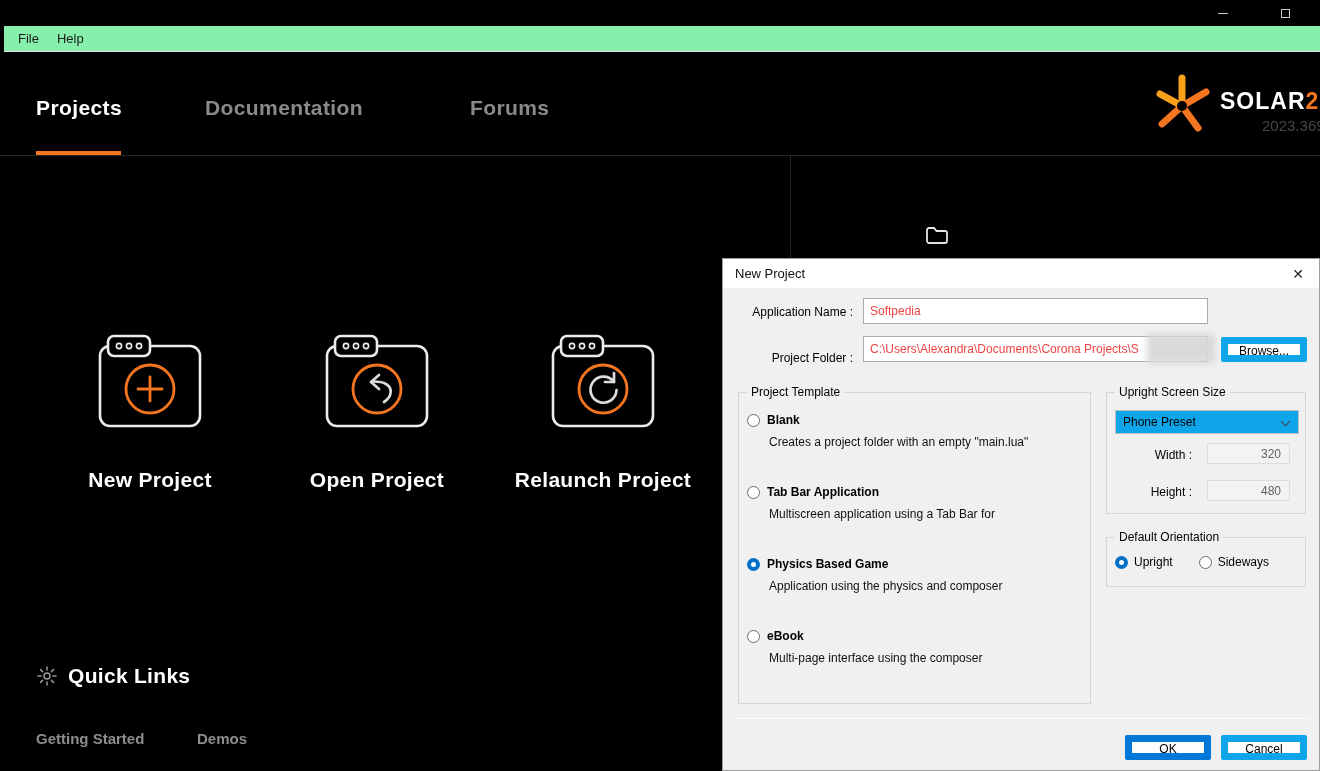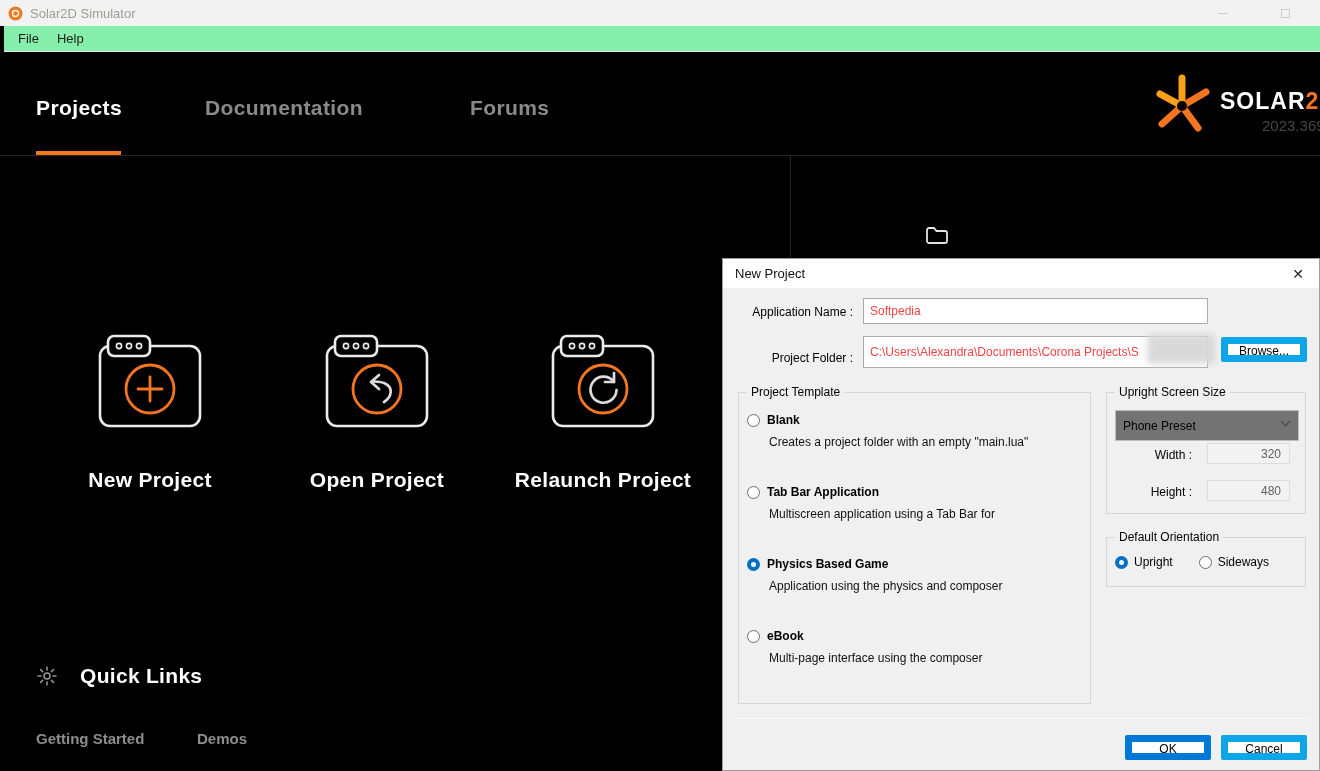--- a/index.html
+++ b/index.html
@@ -37,83 +37,76 @@
   
   .card { position:absolute; top:332px; width:190px; display:flex; flex-direction:column; align-items:center; gap:36px; cursor:pointer; }
   .card-new { left:55px; }
   .card-open { left:282px; }
   .card-relaunch { left:508px; }
   .card-label { font-size:21px; font-weight:600; letter-spacing:.3px; color:#fff; white-space:nowrap; }
 
   
   .recent { position:absolute; left:855px; top:226px; display:flex; align-items:center; gap:10px;flex-direction:column; }
   .recent-title { font-size:21px; font-weight:600; letter-spacing:.3px; color:#fff; }
-  .quicklinks { position:absolute; left:36px; top:664px; display:flex; align-items:center; gap:22px; }
+  .quicklinks { position:absolute; left:36px; top:664px; display:flex; align-items:center; gap:10px; }
   .ql-title { font-size:21px; font-weight:600; letter-spacing:.3px; color:#fff; }
   .ql-link { position:absolute; top:730px; font-size:15px; font-weight:700; color:#8d8d8d; cursor:pointer; }
   .link-getting-started { left:36px; }
   .link-demos { left:197px; }
 
   
   .dialog { position:absolute; left:722px; top:258px; width:598px; height:513px; background:#f0f0f0; border:1px solid #9e9e9e; box-shadow:0 10px 28px rgba(0,0,0,.55); z-index:10; font-size:12px; color:#000; }
   .dlg-titlebar { position:absolute; top:0; left:0; right:0; height:29px; background:#fff; display:flex; align-items:center; padding:0 12px; }
   .dlg-title { font-size:13px; color:#111; }
   .dlg-close { position:absolute; right:0; top:0; width:42px; height:29px; display:flex; align-items:center; justify-content:center; font-size:14px; color:#222; cursor:pointer; }
 
   .dlg-label { position:absolute; left:0; width:130px; text-align:right; font-size:12px; }
   .lbl-appname { top:46px; }
   .lbl-folder { top:92px; }
   .inp { position:absolute; background:#fff; border:1px solid #ababab; font-family:inherit; font-size:12px; padding:0 6px; color:#ef4444; }
   .inp-appname { left:140px; top:39px; width:345px; height:26px; }
-  .inp-folder { left:140px; top:77px; width:345px; height:32px; }
+  .inp-folder { left:140px; top:77px; width:345px; height:26px; }
   .redaction { position:absolute; left:424px; top:75px; width:68px; height:30px; background:#d8d8d8; filter:blur(3px); opacity:.95; z-index:3; }
   .btn { position:absolute; background:#fdfdfd; border:7px solid #0ea5e9; border-radius:2px; font-family:inherit; font-size:12px; color:#000; cursor:pointer; }
   .btn-browse { left:498px; top:78px; width:86px; height:25px; }
   .btn-ok { left:402px; top:476px; width:86px; height:25px; border-color:#0078d7; }
   .btn-cancel { left:498px; top:476px; width:86px; height:25px; }
 
   .group { position:absolute; border:1px solid #d6d6d6; }
   .grp-template { left:15px; top:133px; width:353px; height:312px; }
   .grp-screen { left:383px; top:133px; width:200px; height:122px; }
   .grp-orient { left:383px; top:278px; width:200px; height:50px; }
   .legend { position:absolute; top:-8px; left:8px; background:#f0f0f0; padding:0 4px; font-size:12px; white-space:nowrap; }
 
   .opt { position:absolute; left:8px; right:6px; cursor:pointer; }
   .opt-0 { top:20px; } .opt-1 { top:92px; } .opt-2 { top:164px; } .opt-3 { top:236px; }
   .opt-row { display:flex; align-items:center; gap:7px; }
   .radio { width:13px; height:13px; border-radius:50%; border:1px solid #6d6d6d; background:#fff; flex:none; }
   .radio.checked { border:4px solid #0070c9; }
   .opt-label { font-weight:700; font-size:12px; }
   .opt-desc { margin:8px 0 0 22px; font-size:12px; color:#111; }
 
-  .sel { position:absolute; left:8px; top:17px; width:184px; height:31px; background:#737373; border:1px solid #bdbdbd; display:flex; align-items:center; padding:0 22px 0 7px; cursor:pointer; }
+  .sel { position:absolute; left:8px; top:17px; width:184px; height:24px; background:#0ea5e9; border:1px solid #bdbdbd; display:flex; align-items:center; padding:0 22px 0 7px; cursor:pointer; }
   .chev { position:absolute; right:9px; top:7px; width:7px; height:7px; border-right:1.5px solid #444; border-bottom:1.5px solid #444; transform:rotate(45deg); }
   .dim-label { position:absolute; left:8px; width:77px; text-align:right; font-size:12px; }
   .dim-label-w { top:55px; } .dim-label-h { top:92px; }
   .dim-box { position:absolute; left:100px; width:83px; height:21px; background:#f3f3f3; border:1px solid #dcdcdc; color:#5f5f5f; text-align:right; padding:3px 8px 0 0; font-size:12px; }
   .dim-box-w { top:50px; } .dim-box-h { top:87px; }
 
   .orient-row { position:absolute; left:8px; top:17px; display:flex; gap:26px; }
   .orient-opt { display:flex; align-items:center; gap:6px; cursor:pointer; }
   .orient-label { font-size:12px; }
 
   .dlg-sep { position:absolute; left:10px; top:459px; width:578px; height:1px; background:#dddddd; border-bottom:1px solid #fbfbfb; }
 </style>
 </head>
 <body>
 
 <div class="screen">
 
-  <div class="titlebar">
-    <svg width="15" height="15" viewBox="0 0 15 15">
-      <circle cx="7.5" cy="7.5" r="7" fill="#ee7b20"></circle>
-      <circle cx="7.5" cy="7.5" r="3" fill="none" stroke="#fff" stroke-width="1.3"></circle>
-    </svg>
-    <span class="win-title">Solar2D Simulator</span>
-  </div>
   <div class="win-btn min-btn">
       <span class="min-glyph"></span>
     </div>
   <div class="win-btn max-btn">
       <span class="max-glyph"></span>
     </div>
 
   <div class="menubar">
     <span class="menu-item">File</span>
     <span class="menu-item">Help</span>

